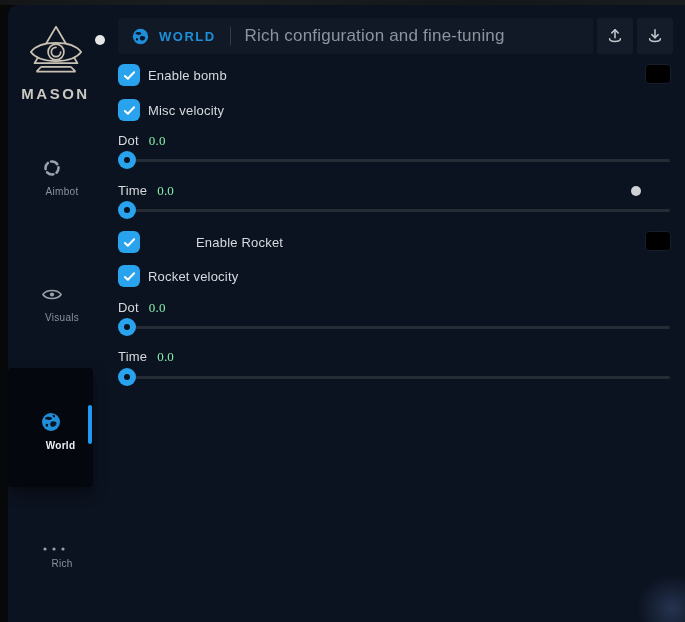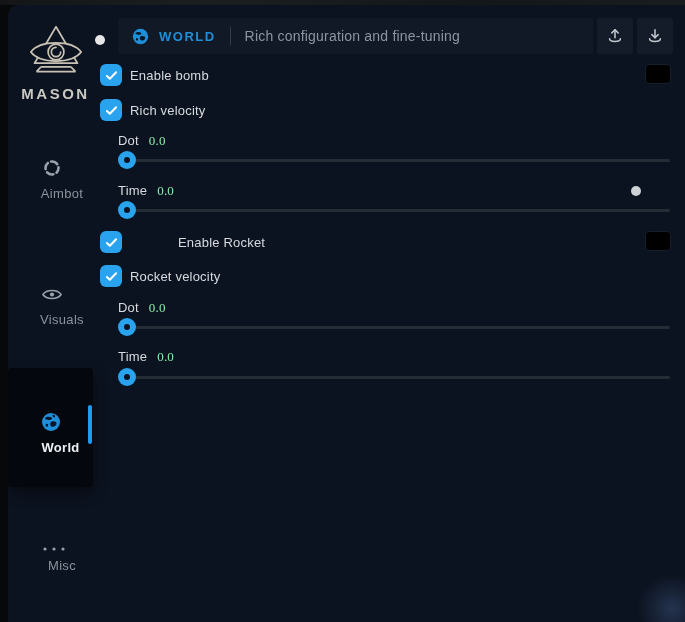--- a/index.html
+++ b/index.html
@@ -12,42 +12,42 @@
   .corner-glow { position:absolute; right:-22px; bottom:-22px; width:70px; height:70px;
                  background:radial-gradient(circle,#24334f 0%,rgba(36,51,79,0) 70%); }
 
   
   .sidebar { position:absolute; left:0; top:0; width:95px; height:100%; }
   .logo { position:absolute; left:20px; top:18px; width:56px; height:58px; }
   .brand { position:absolute; left:0; top:80px; width:95px; text-align:center;
            color:#cac8c2; font-size:15px; font-weight:bold; letter-spacing:2.5px; }
   .nav-item { position:absolute; left:0; width:88px; text-align:center; cursor:pointer; }
   .nav-icon { display:block; margin:0 auto 8px auto; width:20px; height:20px; }
-  .nav-label { display:block; color:#8b929c; font-size:13px; letter-spacing:0.3px;margin-left:20px; }
+  .nav-label { display:block; color:#8b929c; font-size:10px; letter-spacing:0.3px;margin-left:20px; }
   .nav-item.active-block { left:0; top:363px; width:85px; height:119px;
         background:#04070d; border-radius:4px; box-shadow:0 6px 14px rgba(0,0,0,0.45); }
   .nav-item.active-block .nav-icon { margin-top:44px; }
   .nav-item.active-block .nav-label { color:#eef1f4; font-weight:bold; }
   .active-bar { position:absolute; left:80px; top:37px; width:4px; height:39px;
                 background:#1d9bf0; border-radius:2px; }
 
   
   .header-bar { position:absolute; left:110px; top:13px; width:475px; height:36px;
                 background:#111927; border-radius:3px; display:flex; align-items:center;
                 padding:0 14px; }
   .header-title { color:#1e8fd8; font-size:13px; font-weight:bold; letter-spacing:1.5px;
                   margin-left:10px; }
   .header-divider { width:1px; height:18px; background:#333c49; margin:0 14px; }
-  .header-subtitle { color:#8d949f; font-size:14px; letter-spacing:0.2px; }
+  .header-subtitle { color:#8d949f; font-size:17px; letter-spacing:0.2px; }
   .icon-btn { position:absolute; top:13px; width:36px; height:36px; background:#141c29;
               border:none; border-radius:3px; cursor:pointer; display:flex;
               align-items:center; justify-content:center; }
 
   
-  .check-row { position:absolute; left:92px; height:22px; display:flex; align-items:center; }
+  .check-row { position:absolute; left:110px; height:22px; display:flex; align-items:center; }
   .checkbox { width:22px; height:22px; border-radius:6px; background:#29a3ee;
               display:flex; align-items:center; justify-content:center; cursor:pointer; }
   .check-label { margin-left:8px; color:#d7dade; font-size:13px; letter-spacing:0.2px; }
   .swatch { position:absolute; left:637px; width:26px; height:20px; background:#000;
             border:1px solid #161e2c; border-radius:4px; cursor:pointer; }
   .param-label { position:absolute; left:110px; font-size:13px; color:#d7dade;
                  letter-spacing:0.2px; }
   .param-label .val { color:#86efac; margin-left:10px;font-family:Liberation Serif, serif; }
   .slider { position:absolute; left:110px; width:552px; height:18px; cursor:pointer; }
   .slider .track { position:absolute; left:0; right:0; top:8px; height:3px;
@@ -111,21 +111,21 @@
     </div>
 
     <div class="nav-item" style="top:533px;">
       <span class="nav-icon" style="height:12px;">
         <svg viewBox="0 0 24 6" width="24" height="6" style="margin-top:4px;">
           <circle cx="3" cy="3" r="1.6" fill="#9aa1ab"></circle>
           <circle cx="12" cy="3" r="1.6" fill="#9aa1ab"></circle>
           <circle cx="21" cy="3" r="1.6" fill="#9aa1ab"></circle>
         </svg>
       </span>
-      <span class="nav-label">Misc</span>
+      <span class="nav-label">Rich</span>
     </div>
   </aside>
 
   <div class="header-bar">
     <span style="display:flex;">
       <svg viewBox="0 0 20 20" width="17" height="17">
         <circle cx="10" cy="10" r="9" fill="#1e8fd8"></circle>
         <path d="M4 6 C6 4 9 4.5 10.5 5.5 C12 6.5 10 8.5 7.5 8 C5 7.5 3.5 7 4 6 Z" fill="#0a1526"></path>
         <path d="M11 9.5 C13.5 9 16 10 15.5 12 C15 14 12.5 15.5 10.5 14.5 C8.5 13.5 9 10 11 9.5 Z" fill="#0a1526"></path>
         <path d="M5 12 C6.5 11.5 7.5 12.5 7 14 C6.5 15.5 4.5 14.5 4.5 13.2 Z" fill="#0a1526"></path>
@@ -164,21 +164,21 @@
     <span class="check-label">Enable bomb</span>
   </div>
   <div class="swatch" style="top:59px;"></div>
 
   <div class="check-row" style="top:94px;">
     <span class="checkbox">
       <svg viewBox="0 0 14 12" width="13" height="11" fill="none" stroke="#ffffff" stroke-width="2.2" stroke-linecap="round" stroke-linejoin="round">
           <path d="M2 6.5 L5.2 9.5 L12 2.5"></path>
         </svg>
     </span>
-    <span class="check-label">Rich velocity</span>
+    <span class="check-label">Misc velocity</span>
   </div>
 
   <div class="param-label" style="top:128px;">
     <span>Dot</span><span class="val">0.0</span>
   </div>
   <div class="slider" style="top:146px;">
     <div class="track"></div>
     <div class="handle"></div>
   </div>
 

